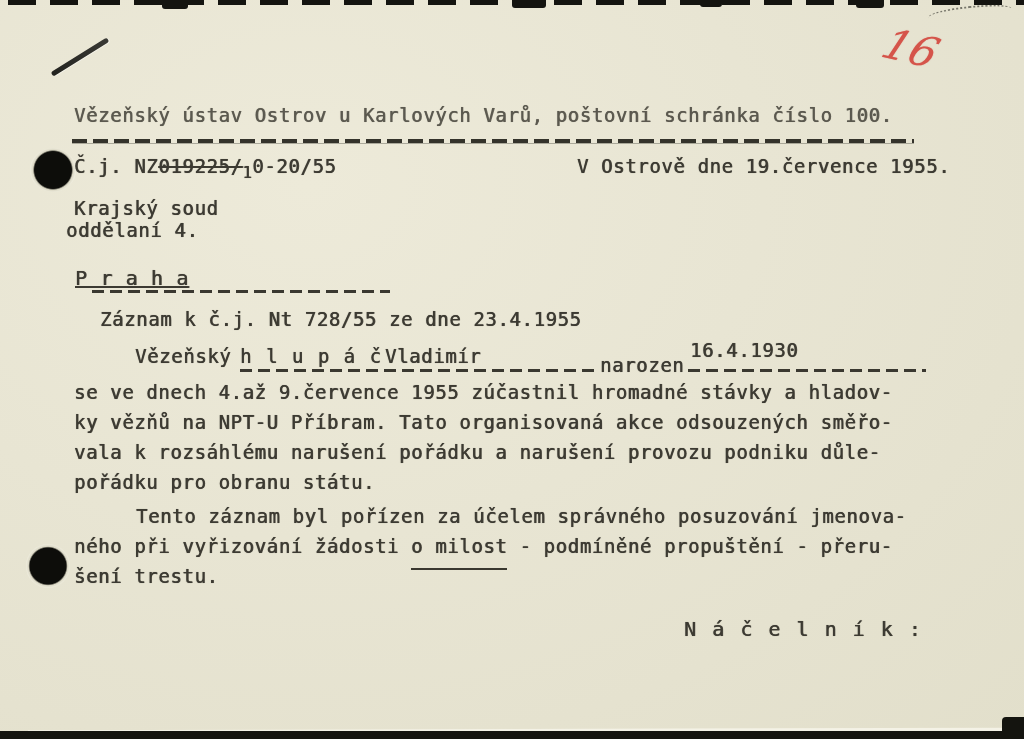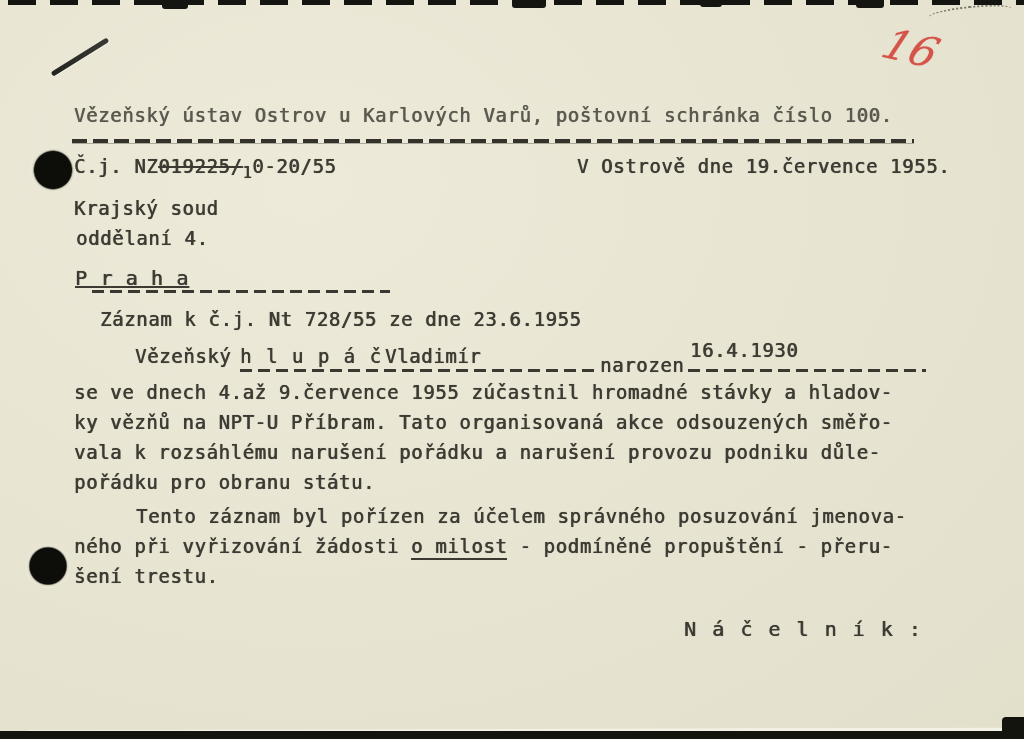--- a/index.html
+++ b/index.html
@@ -69,21 +69,21 @@
       #34332b 0px 15px, rgba(52,51,43,0) 15px 21px);
     box-shadow:0 1px 0 rgba(52,51,43,0.35);
   }
   .ref-struck{text-decoration:line-through;text-decoration-thickness:2px;}
   .ref-sub{vertical-align:sub;font-size:15px;}
   .dash-underline{
     position:absolute;height:3px;
     background:repeating-linear-gradient(90deg,
       #3a3830 0px 12px, rgba(58,56,48,0) 12px 18px);
   }
-  .solid-underline{border-bottom:2px solid #3a3830;padding-bottom:1px;}
+  .solid-underline{border-bottom:2px solid #3a3830;padding-bottom:11px;}
   .city{font-size:20px;}
   .birth-date{top:339px;}
   .para{position:absolute;left:74px;}
   .para .line{height:30px;}
   .indent{padding-left:62px;}
   
   .bottom-white{
     position:absolute;left:28px;bottom:6px;width:988px;height:4px;
     background:#f4f2e6;transform:rotate(-0.15deg);
   }
@@ -118,25 +118,25 @@
       <div class="hole-inner"></div>
     </div>
 
   <div class="typed faded" style="left:74px;top:104px;">Vězeňský ústav Ostrov u Karlových Varů, poštovní schránka číslo 100.</div>
   <div class="rule"></div>
 
   <div class="typed" style="left:74px;top:155px;"><span>Č.j. NZ</span><span class="ref-struck">019225/</span><span class="ref-sub">1</span><span>0-20/55</span></div>
   <div class="typed" style="left:577px;top:155px;">V Ostrově dne 19.července 1955.</div>
 
   <div class="typed" style="left:74px;top:197px;">Krajský soud</div>
-  <div class="typed" style="left:76px;top:219px;margin-top:8px;">oddělaní 4.</div>
+  <div class="typed" style="left:66px;top:219px;">oddělaní 4.</div>
   <div class="typed city" style="left:75px;top:266px;text-decoration:underline;">P r a h a</div>
   <div class="dash-underline" style="left:92px;top:290px;width:298px;"></div>
 
-  <div class="typed" style="left:100px;top:308px;">Záznam k č.j. Nt 728/55 ze dne 23.6.1955</div>
+  <div class="typed" style="left:100px;top:308px;">Záznam k č.j. Nt 728/55 ze dne 23.4.1955</div>
 
   <div class="typed" style="left:135px;top:345px;">Vězeňský</div>
   <div class="typed" style="left:240px;top:345px;letter-spacing:1.5px;">h l u p á č</div>
   <div class="typed" style="left:385px;top:345px;">Vladimír</div>
   <div class="dash-underline" style="left:240px;top:369px;width:355px;"></div>
   <div class="typed" style="left:600px;top:354px;">narozen</div>
   <div class="typed birth-date" style="left:690px;">16.4.1930</div>
   <div class="dash-underline" style="left:688px;top:369px;width:238px;"></div>
 
   <div class="para" style="top:381px;">

